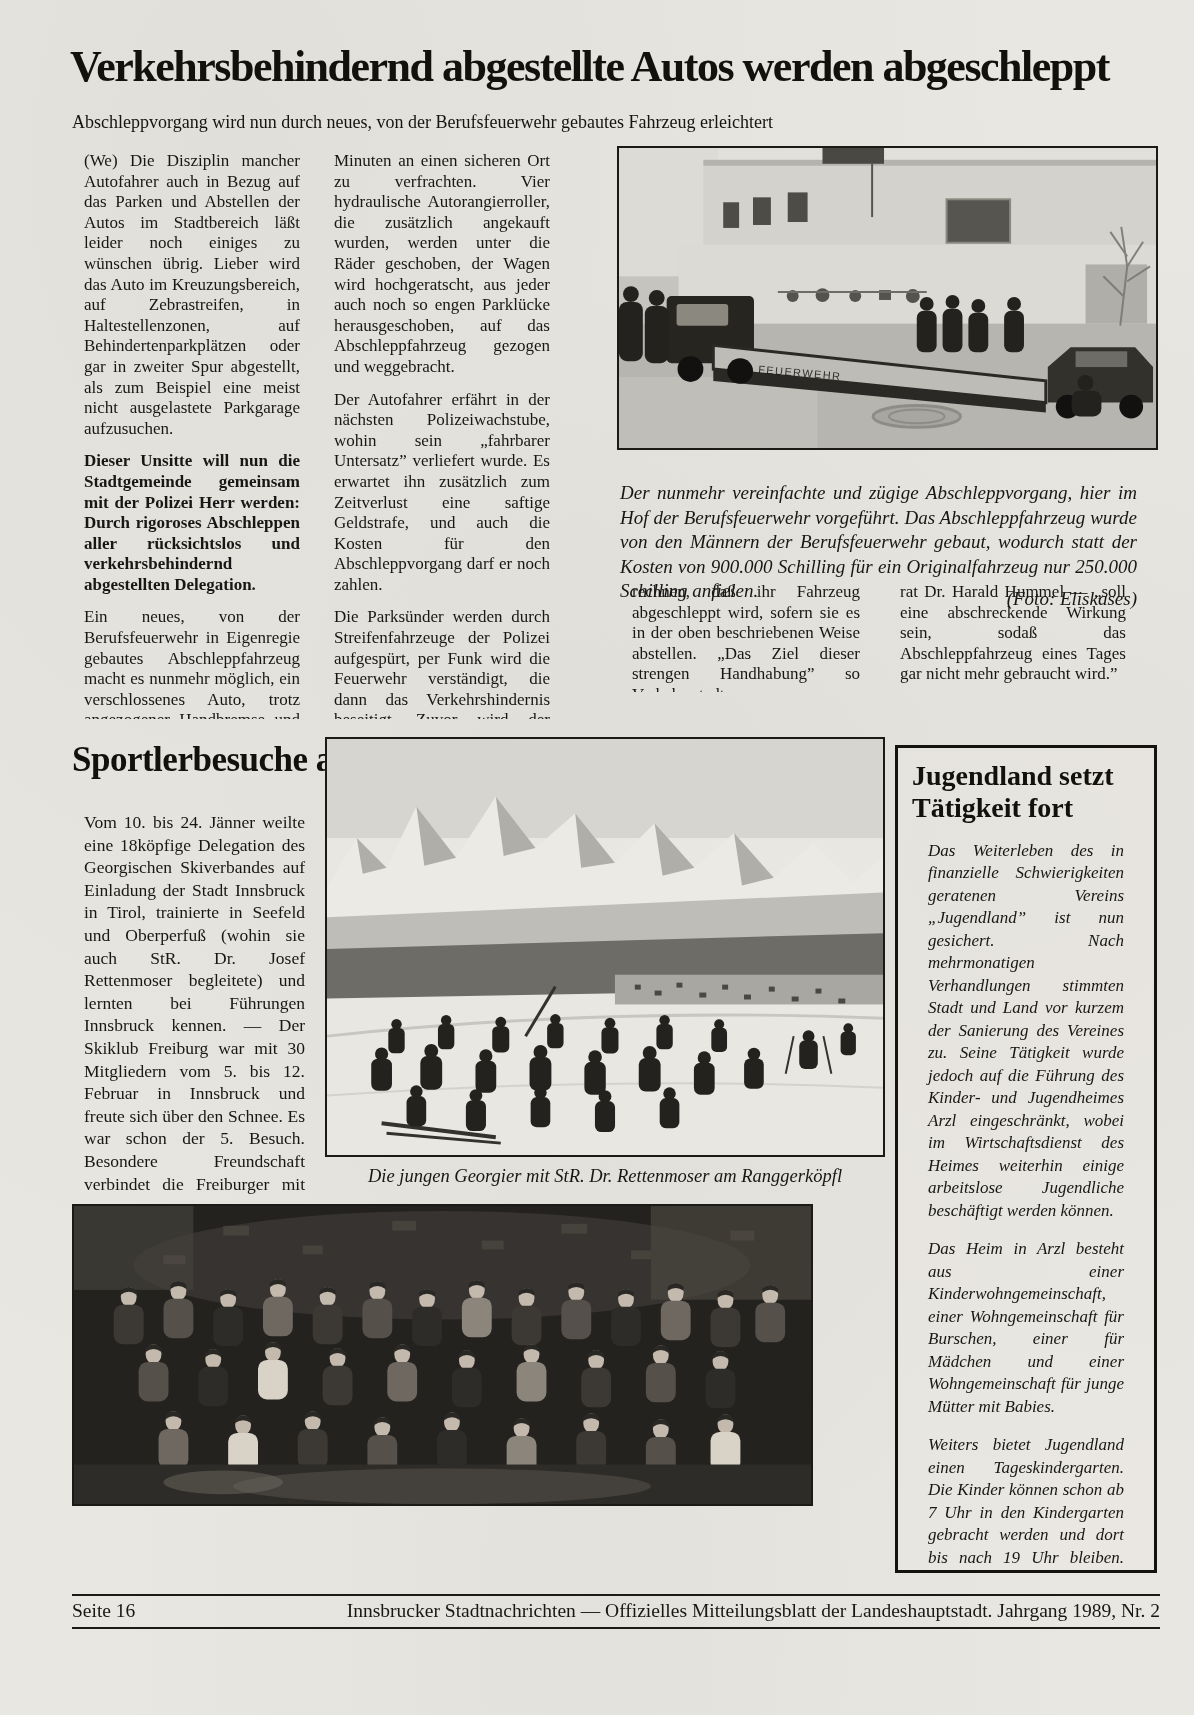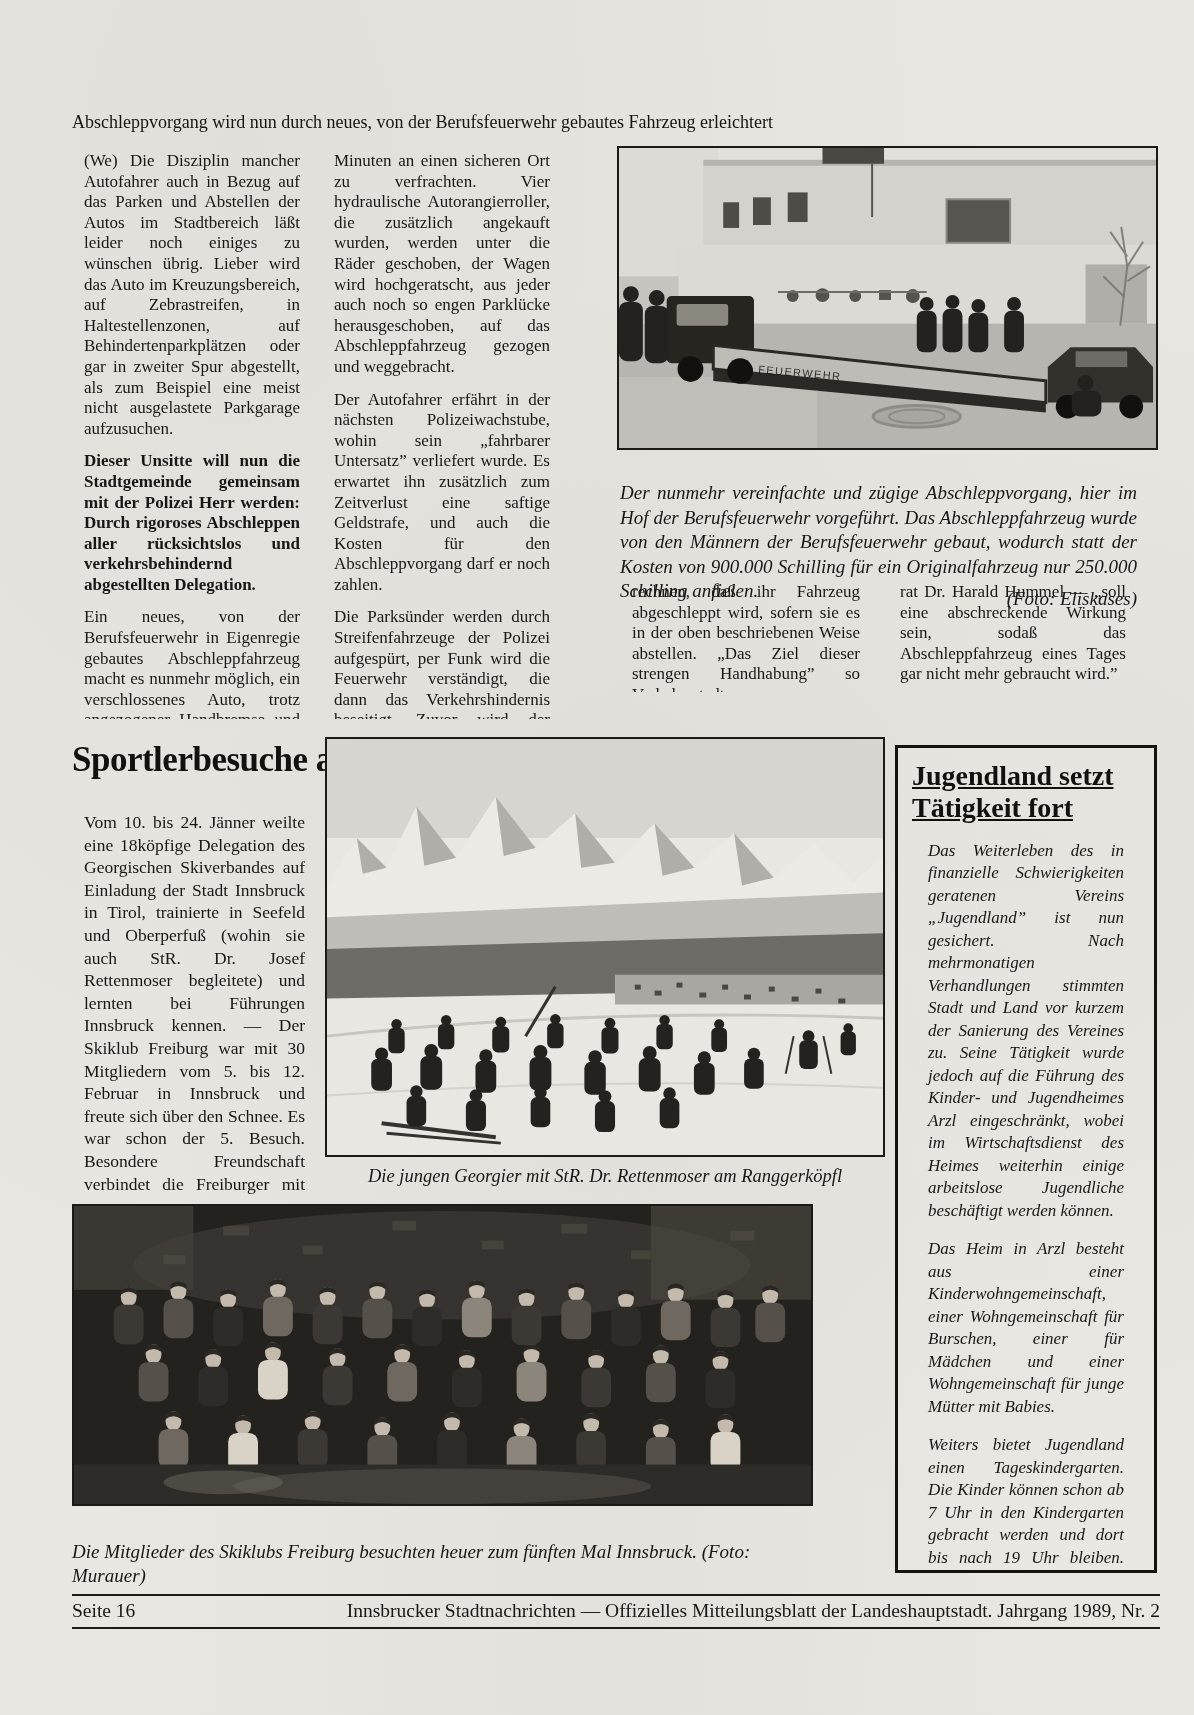--- a/index.html
+++ b/index.html
@@ -58,39 +58,40 @@
   #cap3{
     left:72px;top:1540px;width:741px;
     font-style:italic;font-size:19px;line-height:24px;
   }
   .sidebar-box{
     left:895px;top:745px;width:262px;height:828px;
     box-sizing:border-box;border:3px solid #14130f;
     padding:12px 14px 10px 14px;overflow:hidden;background:rgba(235,233,228,0.4);
   }
   .sidebar-box h3{
-    margin:0 0 12px 0;font-size:28px;line-height:1.14;font-weight:bold;color:#12110e;text-decoration:underline;
+    margin:0 0 12px 0;font-size:28px;line-height:1.14;font-weight:bold;color:#12110e;
   }
   .sidebar-box p{
     margin:16px;font-size:17px;line-height:22.5px;text-align:justify;
     hyphens:auto;font-style:italic;-webkit-hyphens:auto;
   }
   .footer{
     left:72px;top:1594px;width:1088px;
     border-top:2px solid #1b1a17;border-bottom:2px solid #1b1a17;
     padding:4px 0 5px 0;
     display:flex;justify-content:space-between;align-items:center;
     font-size:19.5px;
   }
 </style>
 </head>
 <body>
 
 <div class="page">
 
+  <h1 class="main-head abs">Verkehrsbehindernd abgestellte Autos werden abgeschleppt</h1>
   <div class="sub-head abs">Abschleppvorgang wird nun durch neues, von der Berufsfeuerwehr gebautes Fahrzeug erleichtert</div>
 
   <div class="col abs" id="a1col1">
     <p>(We) Die Disziplin mancher Autofahrer auch in Bezug auf das Parken und Abstellen der Autos im Stadtbereich läßt leider noch einiges zu wünschen übrig. Lieber wird das Auto im Kreuzungsbereich, auf Zebrastreifen, in Haltestellenzonen, auf Behindertenparkplätzen oder gar in zweiter Spur abgestellt, als zum Beispiel eine meist nicht ausgelastete Parkgarage aufzusuchen.</p>
     <p class="bold">Dieser Unsitte will nun die Stadtgemeinde gemeinsam mit der Polizei Herr werden: Durch rigoroses Abschleppen aller rücksichtslos und verkehrsbehindernd abgestellten Delegation.</p>
     <p class="cont">Ein neues, von der Berufsfeuerwehr in Eigenregie gebautes Abschleppfahrzeug macht es nunmehr möglich, ein verschlossenes Auto, trotz angezogener Handbremse und eingelegtem Gang, ohne Eingriff in das Wageninnere innerhalb von ungefähr fünf</p>
   </div>
 
   <div class="col abs" id="a1col2">
     <p>Minuten an einen sicheren Ort zu verfrachten. Vier hydraulische Autorangierroller, die zusätzlich angekauft wurden, werden unter die Räder geschoben, der Wagen wird hochgeratscht, aus jeder auch noch so engen Parklücke herausgeschoben, auf das Abschleppfahrzeug gezogen und weggebracht.</p>
@@ -317,21 +318,20 @@
       <use href="#pp" x="0" y="0" transform="translate(450,225)" color="#8c857c"></use>
       <use href="#pp" x="0" y="0" transform="translate(520,220)" color="#3c3934"></use>
       <use href="#pp" x="0" y="0" transform="translate(590,226)" color="#55504a"></use>
       <use href="#pp" x="0" y="0" transform="translate(655,221)" color="#d8d2c7"></use>
     </g>
     <rect x="0" y="262" width="741" height="40" fill="#2e2c28"></rect>
     <ellipse cx="370" cy="284" rx="210" ry="18" fill="#57534c" opacity="0.55"></ellipse>
     <ellipse cx="150" cy="280" rx="60" ry="12" fill="#6b675f" opacity="0.5"></ellipse>
   </svg>
 
-  <div class="abs" id="cap3">Die Mitglieder des Skiklubs Freiburg besuchten heuer zum fünften Mal Innsbruck. (Foto: Murauer)</div>
 
   <div class="sidebar-box abs">
     <h3>Jugendland setzt Tätigkeit fort</h3>
     <p>Das Weiterleben des in finanzielle Schwierigkeiten geratenen Vereins „Jugendland” ist nun gesichert. Nach mehrmonatigen Verhandlungen stimmten Stadt und Land vor kurzem der Sanierung des Vereines zu. Seine Tätigkeit wurde jedoch auf die Führung des Kinder- und Jugendheimes Arzl eingeschränkt, wobei im Wirtschaftsdienst des Heimes weiterhin einige arbeitslose Jugendliche beschäftigt werden können.</p>
     <p>Das Heim in Arzl besteht aus einer Kinderwohngemeinschaft, einer Wohngemeinschaft für Burschen, einer für Mädchen und einer Wohngemeinschaft für junge Mütter mit Babies.</p>
     <p>Weiters bietet Jugendland einen Tageskindergarten. Die Kinder können schon ab 7 Uhr in den Kindergarten gebracht werden und dort bis nach 19 Uhr bleiben. Auch die Möglichkeit einer fallweisen Wochenend- und Nachtunterbringung ist gegeben.</p>
     <p>Nähere Informationen und Anmeldungen im „Verein Jugendland”, Innsbruck, Schönblickweg 12, Telefon 63 4 11.</p>
   </div>
 
   <div class="footer abs">

